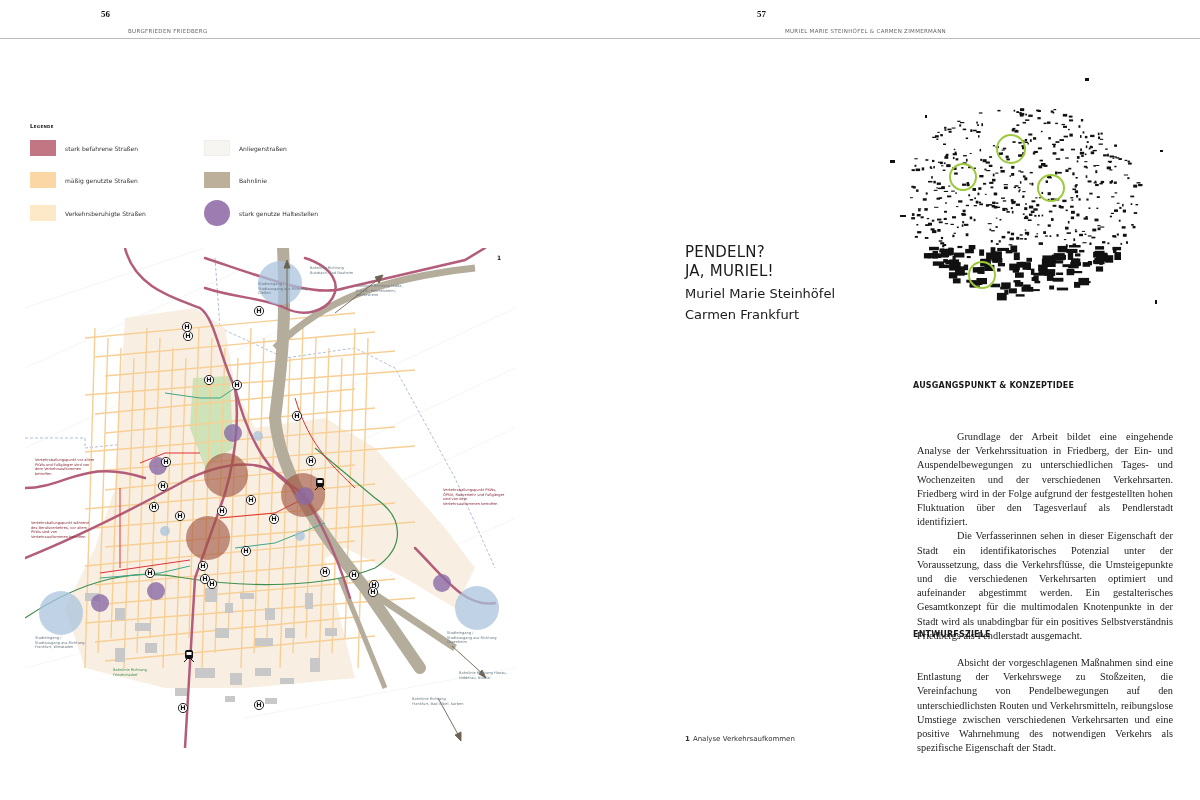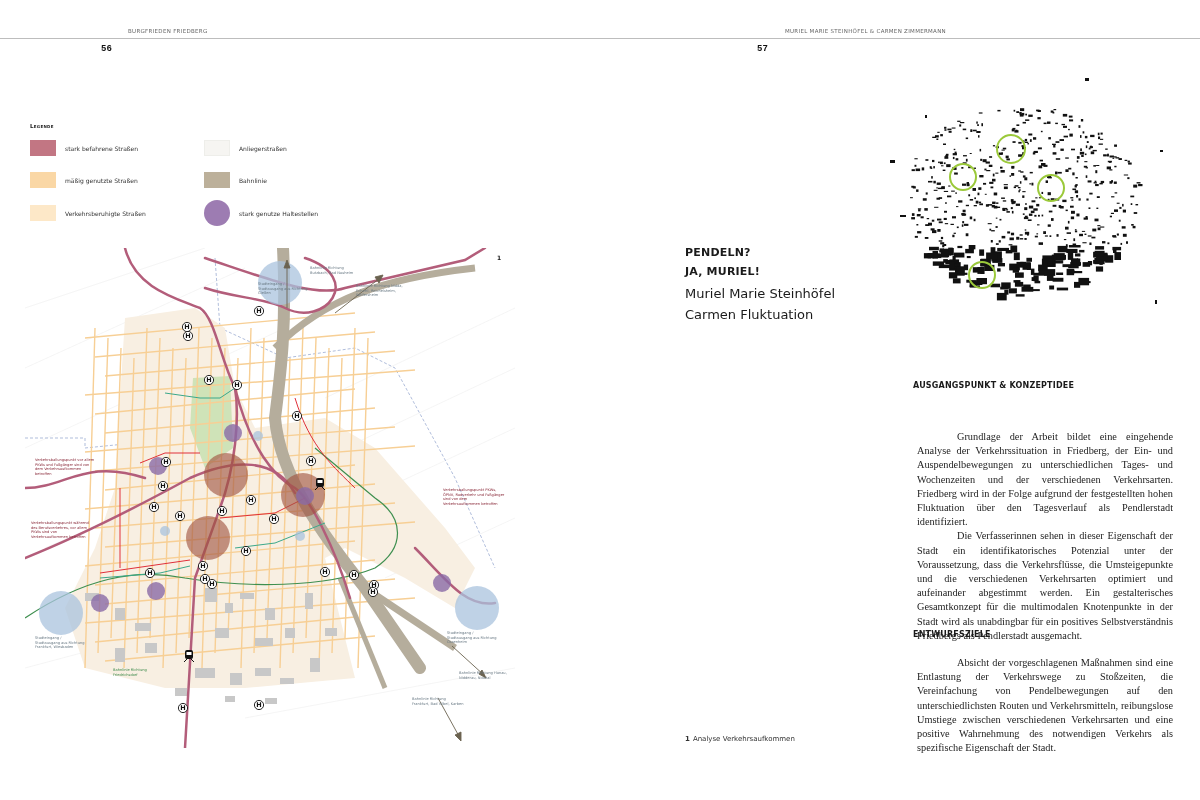--- a/index.html
+++ b/index.html
@@ -1,38 +1,38 @@
 <!DOCTYPE html>
 <html><head>
 <meta charset="utf-8">
 <style>
   * { box-sizing: border-box; margin: 0; padding: 0; }
   html, body { width: 1200px; height: 800px; background: #ffffff; overflow: hidden; }
   body { position: relative; font-family: "DejaVu Sans", sans-serif; color: #1a1a1a; }
 
   .header-rule { position: absolute; left: 0; top: 38px; width: 1200px; height: 1px; background: #bdbdbd; }
-  .folio { position: absolute; top: 44px; font-family: Liberation Mono, monospace; font-weight: bold; font-size: 9px; color: #111; }
+  .folio { position: absolute; top: 9px; font-family: Liberation Serif, serif; font-weight: bold; font-size: 9px; color: #111; }
   .running { position: absolute; top: 28px; font-family: "DejaVu Sans", sans-serif; font-size: 5.5px; letter-spacing: 0.3px; color: #666; }
 
   
   .legend-title { position: absolute; left: 30px; top: 123px; font-size: 5.5px; font-weight: bold; letter-spacing: 0.3px; font-variant: small-caps; }
   .legend-item { position: absolute; display: flex; align-items: center; }
   .legend-swatch { width: 26px; height: 16px; margin-right: 9px; }
   .legend-swatch.circle { border-radius: 50%; width: 26px; height: 26px; }
   .legend-label { font-size: 6px; color: #333; }
 
   
   .map { position: absolute; left: 25px; top: 248px; width: 490px; height: 500px; }
   .fig-num { position: absolute; left: 497px; top: 254px; font-size: 6px; font-weight: bold; }
   .map-note { position: absolute; font-size: 3.6px; line-height: 4.5px; color: #8a2a3a; }
   .map-note.gray { color: #6a7a85; }
   .map-note.green { color: #3b8a4a; }
 
   
-  .title { position: absolute; left: 685px; top: 243px; font-family: "DejaVu Sans", sans-serif; font-weight: bold; font-size: 11px; line-height: 19px; letter-spacing: 0.2px; }
+  .title { position: absolute; left: 685px; top: 243px; font-family: "DejaVu Sans", sans-serif; font-weight: normal; font-size: 15px; line-height: 19px; letter-spacing: 0.2px; }
   .authors { position: absolute; left: 685px; top: 283px; font-family: "DejaVu Sans", sans-serif; font-size: 13px; line-height: 21px; font-weight: normal; }
   .figure-plan { position: absolute; left: 880px; top: 70px; width: 300px; height: 270px; }
 
   .section-h { position: absolute; left: 913px; font-family: "DejaVu Sans", sans-serif; font-weight: bold; font-size: 8px; letter-spacing: 0.2px; }
   .body-text { position: absolute; left: 873px; width: 300px; font-family: "Liberation Serif", serif; font-size: 10.3px; line-height: 14.2px; text-align: justify; color: #222; hyphens: manual; }
   .body-text p { text-indent: 40px; margin-left: 44px; }
   .caption { position: absolute; left: 685px; top: 735px; font-size: 7px; color: #333; }
   .caption b { font-weight: bold; margin-right: 3px; }
 </style>
 </head>
@@ -976,21 +976,21 @@
     <circle cx="102" cy="205" r="13"></circle>
   </g>
 </svg>
 
 <div class="title">
   <div>PENDELN?</div>
   <div>JA, MURIEL!</div>
 </div>
 <div class="authors">
   <div>Muriel Marie Steinhöfel</div>
-  <div>Carmen Fluktuation</div>
+  <div>Carmen Frankfurt</div>
 </div>
 
 <div class="section-h" style="top:381px">AUSGANGSPUNKT &amp; KONZEPTIDEE</div>
 <div class="body-text" style="top:430px">
   <p>Grundlage der Arbeit bildet eine eingehende Analyse der Verkehrssituation in Friedberg, der Ein- und Auspendelbewegungen zu unterschiedlichen Tages- und Wochenzeiten und der verschiedenen Verkehrsarten. Friedberg wird in der Folge aufgrund der festgestellten hohen Fluktuation über den Tagesverlauf als Pendlerstadt identifiziert.</p>
   <p>Die Verfasserinnen sehen in dieser Eigenschaft der Stadt ein identifikatorisches Potenzial unter der Voraussetzung, dass die Verkehrsflüsse, die Umsteigepunkte und die verschiedenen Verkehrsarten optimiert und aufeinander abgestimmt werden. Ein gestalterisches Gesamtkonzept für die multimodalen Knotenpunkte in der Stadt wird als unabdingbar für ein positives Selbstverständnis Friedbergs als Pendlerstadt ausgemacht.</p>
 </div>
 <div class="section-h" style="top:630px">ENTWURFSZIELE</div>
 <div class="body-text" style="top:656px">
   <p>Absicht der vorgeschlagenen Maßnahmen sind eine Entlastung der Verkehrswege zu Stoßzeiten, die Vereinfachung von Pendelbewegungen auf den unterschiedlichsten Routen und Verkehrsmitteln, reibungslose Umstiege zwischen verschiedenen Verkehrsarten und eine positive Wahrnehmung des notwendigen Verkehrs als spezifische Eigenschaft der Stadt.</p>

